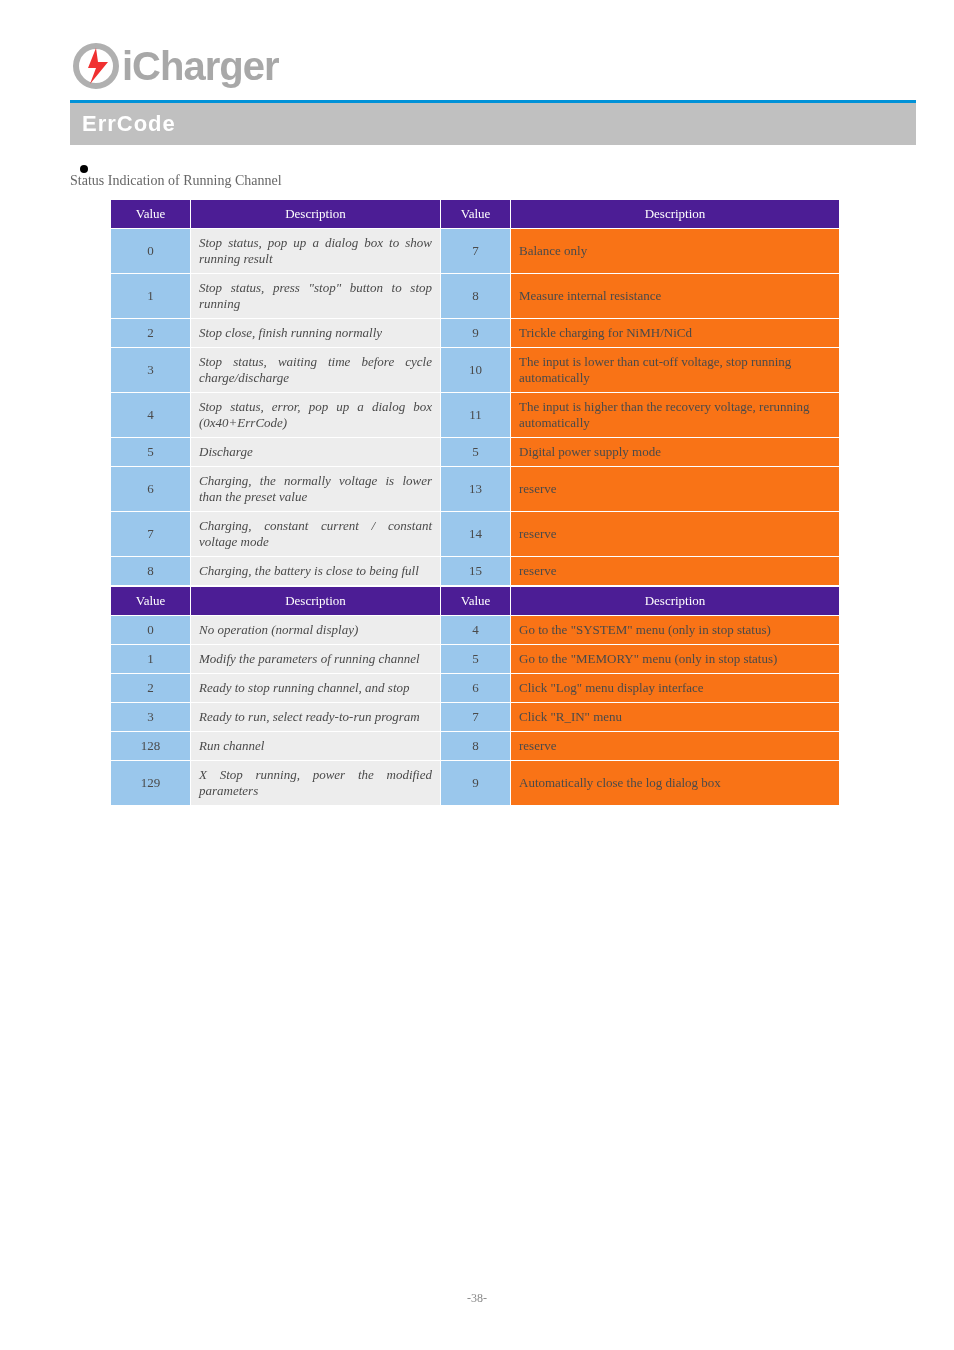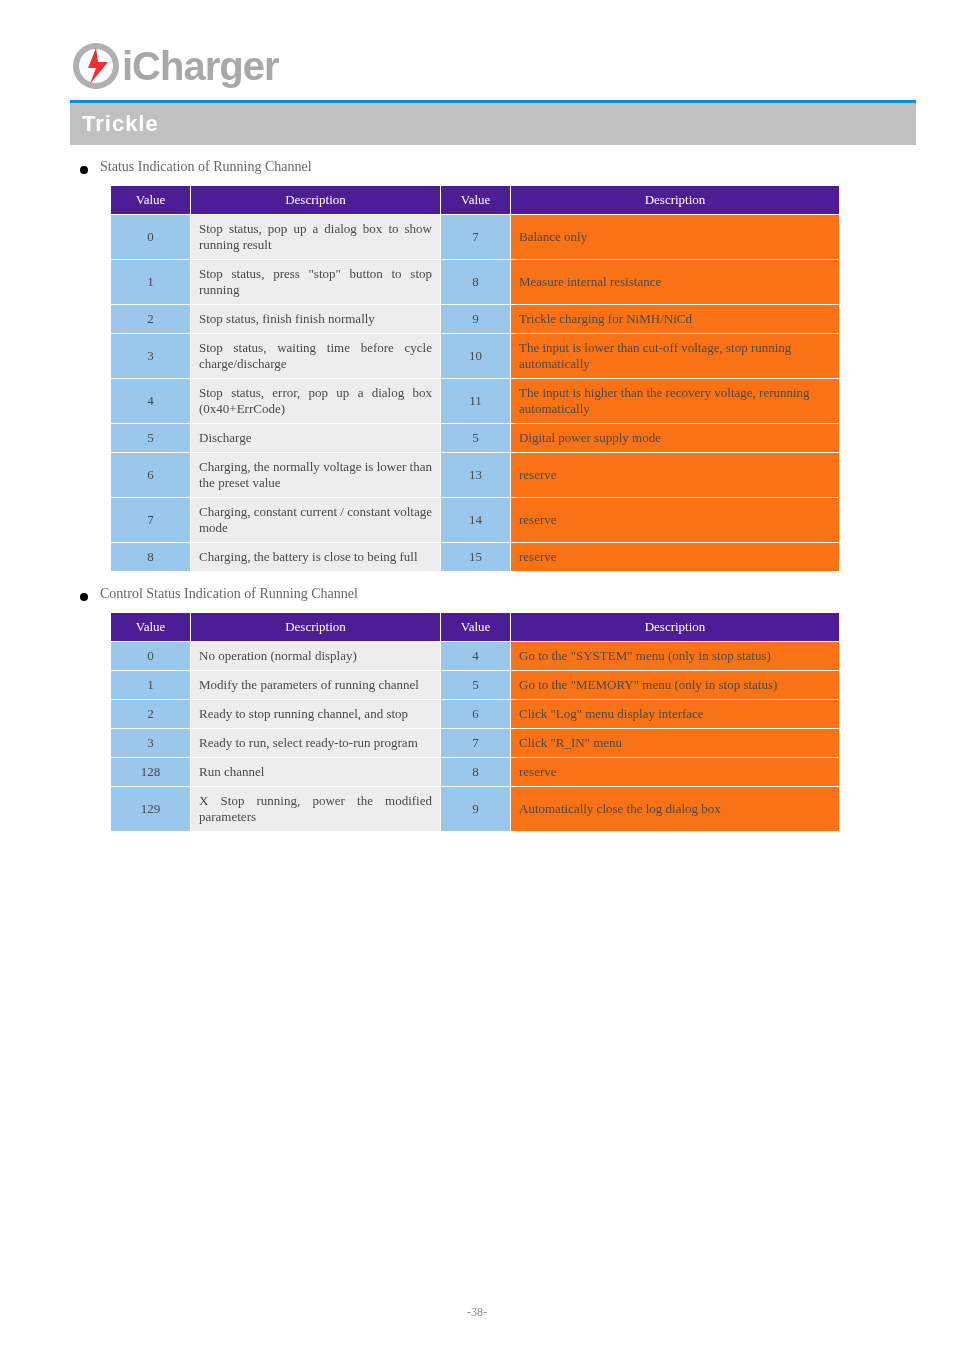--- a/index.html
+++ b/index.html
@@ -28,22 +28,23 @@
       background: #c0c0c0;
       color: #fff;
       font-weight: bold;
       font-size: 22px;
       padding: 8px 12px;
       font-family: Arial, sans-serif;
       letter-spacing: 1px;
     }
     .section-bullet {
       display: flex;
-      align-items: center;
+      align-items: flex-start;
       margin: 14px 0 10px 0;
+      flex-direction: column;
     }
     .bullet-dot {
       width: 8px; height: 8px; background: #000; border-radius: 50%;
       margin-top: 6px;
       margin-left: 10px;
       margin-right: 12px;
       flex-shrink: 0;
     }
     .bullet-text {
       font-size: 14px;
@@ -64,26 +65,26 @@
       text-align: left;
     }
     thead th {
       background: #4c1d95;
       color: #fff;
       font-weight: normal;
       font-family: "Times New Roman", serif;
       text-align: center;
     }
     .col-value { background: #9ac7ec; text-align: center; width: 80px; }
-    .col-desc { background: #ededed; width: 250px; text-align: justify; }
+    .col-desc { background: #ededed; width: 250px; text-align: justify; font-style: italic; }
     .col-value2 { background: #9ac7ec; text-align: center; width: 70px; }
     .col-desc2 { background: #f97316; }
     .footer {
       position: absolute;
-      bottom: 30px;
+      bottom: 44px;
       left: 0;
       width: 100%;
       text-align: center;
       color: #888;
       font-size: 12px;
       font-family: "Times New Roman", serif;
     }
   </style>
 </head>
 <body>
@@ -91,21 +92,21 @@
 <div class="page">
   <div class="logo">
     <svg width="270" height="52" viewBox="0 0 270 52">
       <path d="M 6 26 a 20 20 0 1 0 40 0 a 20 20 0 1 0 -40 0" fill="none" stroke="#b0b0b0" stroke-width="6"></path>
       <path d="M 26 8 L 18 28 L 26 28 L 20 44 L 38 22 L 28 22 Z" fill="#f03030"></path>
       <text x="52" y="40" font-family="Arial Black, Arial, sans-serif" font-weight="900" font-size="40" fill="#a8a8a8" letter-spacing="-1">iCharger</text>
     </svg>
   </div>
 
   <div class="hr-top"></div>
-  <div class="header-bar">Trickle</div>
+  <div class="header-bar">ErrCode</div>
 
   <div class="section-bullet">
     <div class="bullet-dot"></div>
     <div class="bullet-text">Status Indication of Running Channel</div>
   </div>
 
   <table>
     <thead>
       <tr>
         <th>Value</th>
@@ -122,21 +123,21 @@
         <td class="col-desc2">Balance only</td>
       </tr>
       <tr>
         <td class="col-value">1</td>
         <td class="col-desc">Stop status, press "stop" button to stop running</td>
         <td class="col-value2">8</td>
         <td class="col-desc2">Measure internal resistance</td>
       </tr>
       <tr>
         <td class="col-value">2</td>
-        <td class="col-desc">Stop status, finish finish normally</td>
+        <td class="col-desc">Stop close, finish running normally</td>
         <td class="col-value2">9</td>
         <td class="col-desc2">Trickle charging for NiMH/NiCd</td>
       </tr>
       <tr>
         <td class="col-value">3</td>
         <td class="col-desc">Stop status, waiting time before cycle charge/discharge</td>
         <td class="col-value2">10</td>
         <td class="col-desc2">The input is lower than cut-off voltage, stop running automatically</td>
       </tr>
       <tr>
@@ -165,24 +166,20 @@
       </tr>
       <tr>
         <td class="col-value">8</td>
         <td class="col-desc">Charging, the battery is close to being full</td>
         <td class="col-value2">15</td>
         <td class="col-desc2">reserve</td>
       </tr>
     </tbody>
   </table>
 
-  <div class="section-bullet">
-    <div class="bullet-dot"></div>
-    <div class="bullet-text">Control Status Indication of Running Channel</div>
-  </div>
 
   <table>
     <thead>
       <tr>
         <th>Value</th>
         <th>Description</th>
         <th>Value</th>
         <th>Description</th>
       </tr>
     </thead>

